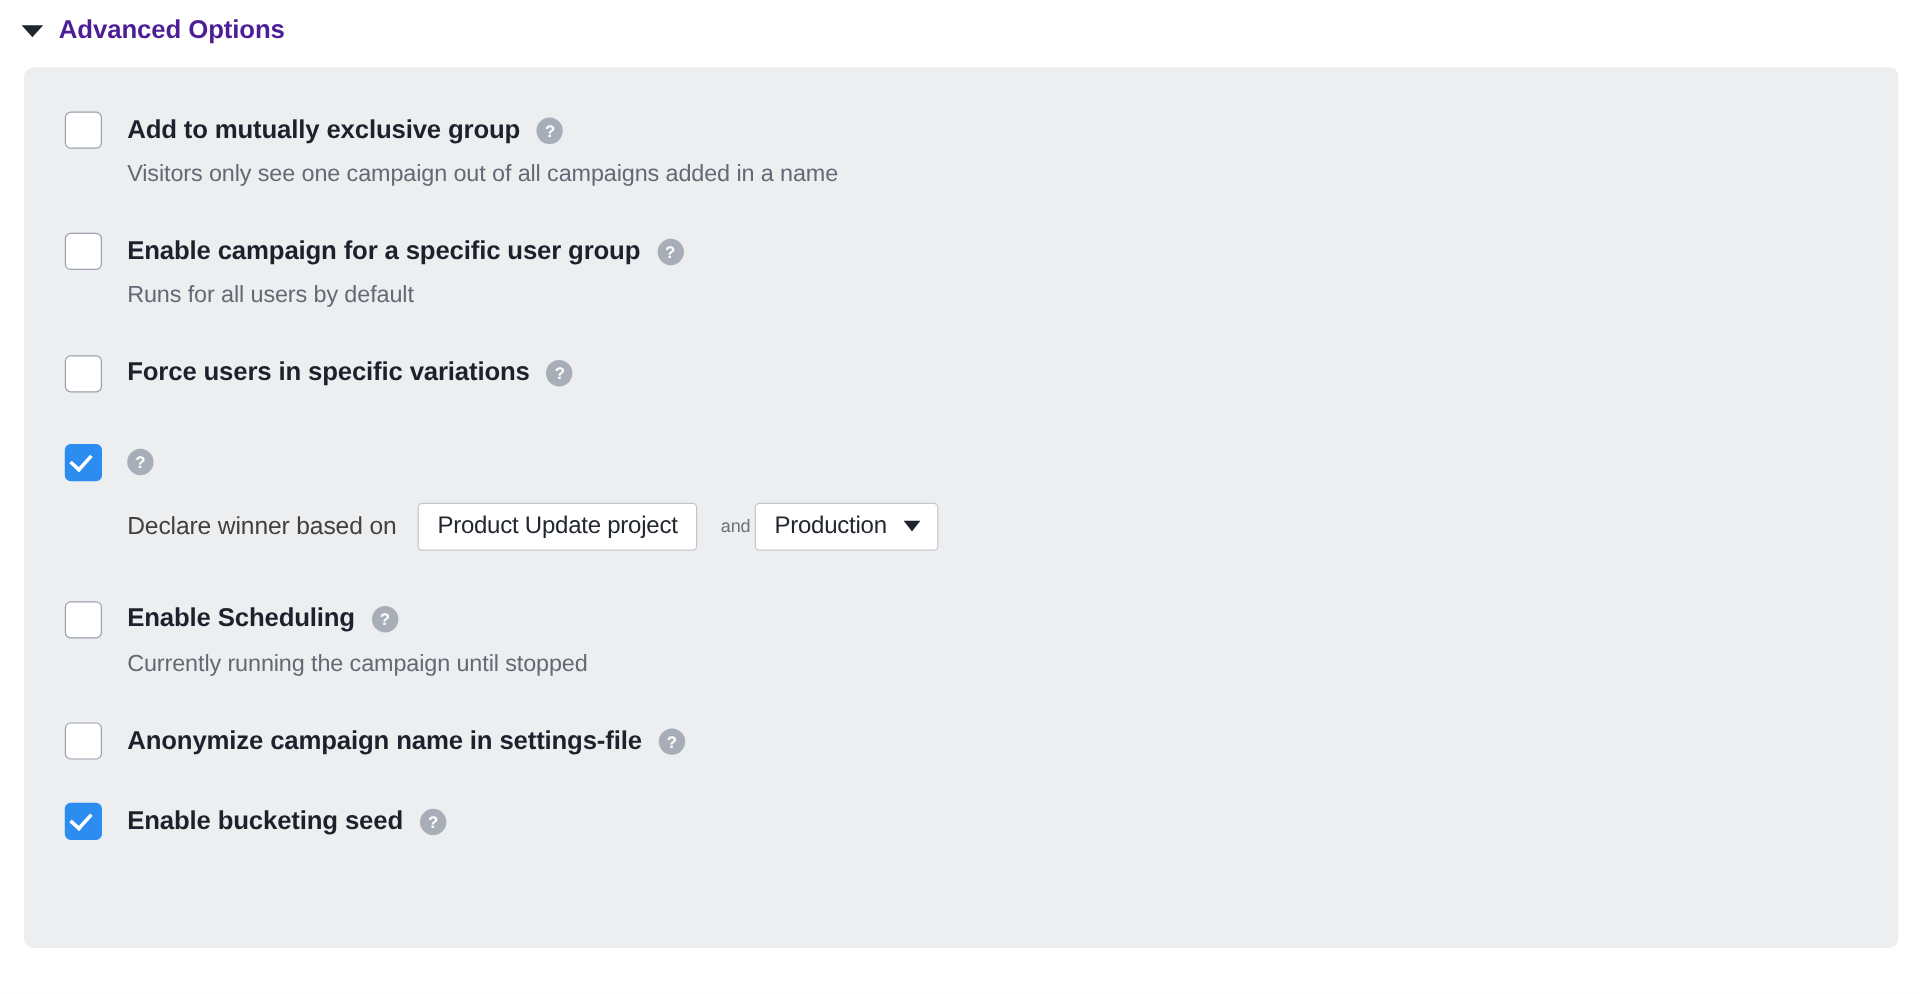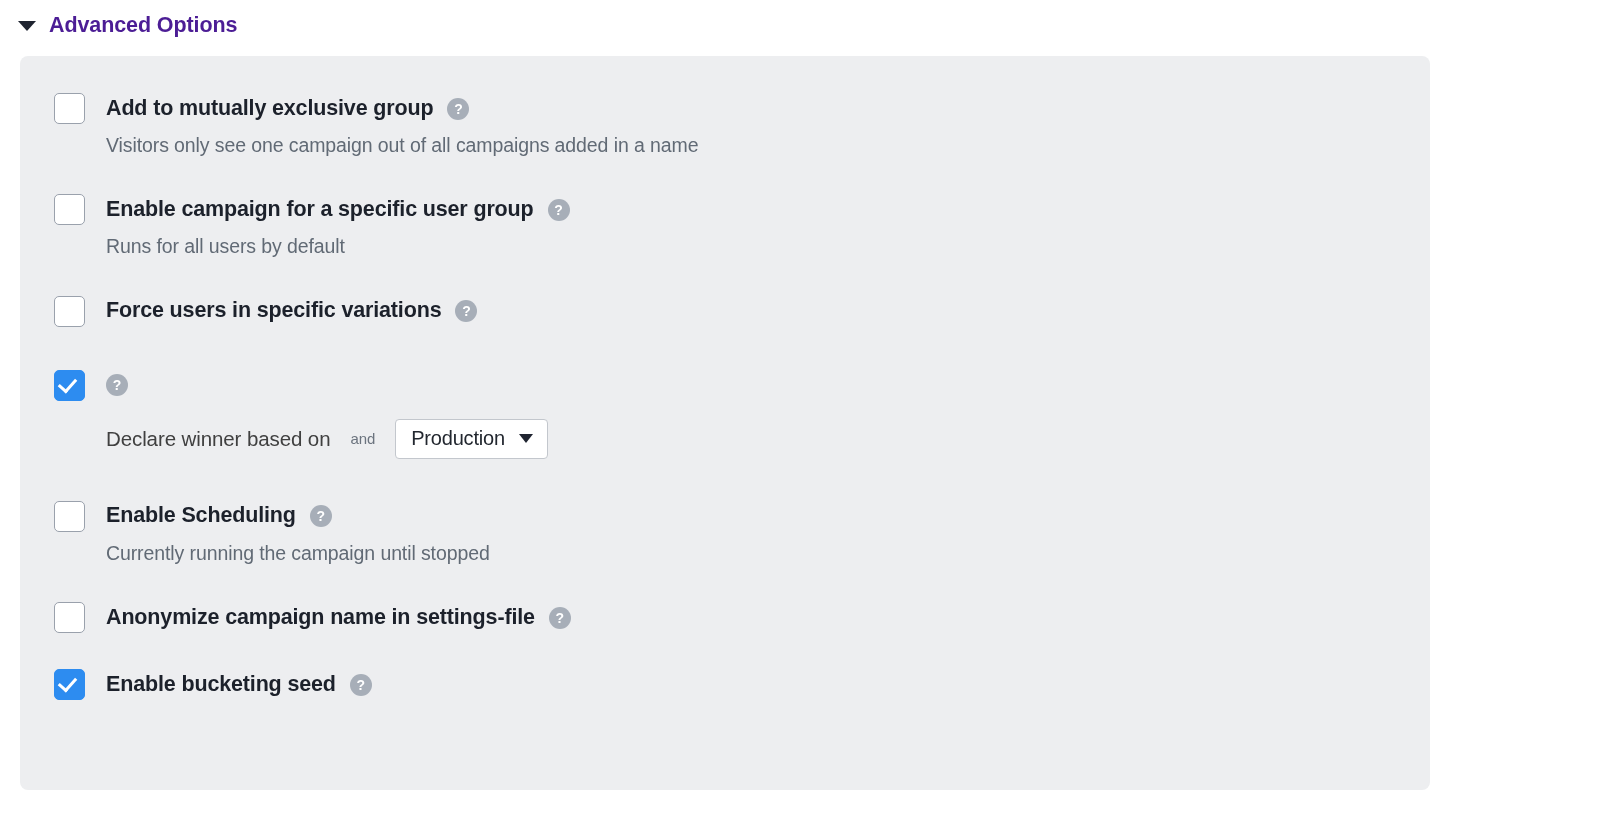--- a/index.html
+++ b/index.html
@@ -47,21 +47,21 @@
     color: #4c1d95;
     letter-spacing: -0.1px;
     white-space: nowrap;
   }
 
   
   .panel {
     position: absolute;
     left: 20px;
     top: 56px;
-    width: 1410px;
+    width: 1562px;
     height: 734px;
     background: #edeef0;
     border-radius: 8px;
   }
 
   .options-list {
     position: absolute;
     left: 34px;
     top: 36px;
     right: 20px;
@@ -186,21 +186,21 @@
     letter-spacing: -0.2px;
     white-space: nowrap;
   }
   .conj-text {
     margin-left: 20px;
     font-size: 15px;
     color: #6b737e;
     letter-spacing: -0.1px;
   }
   .select-box {
-    margin-left: 20px;
+    margin-left: 4px;
     background: #ffffff;
     border: 1.3px solid #c3c7cd;
     border-radius: 4px;
     height: 40px;
     display: flex;
     align-items: center;
     gap: 14px;
     padding: 0 14px 0 15px;
     box-sizing: border-box;
     cursor: pointer;
@@ -280,20 +280,23 @@
         <div class="option-main">
           <div class="checkbox checked">
             <span class="tick"></span>
           </div>
           <div class="option-label-wrap">
             <span class="help-icon">?</span>
           </div>
         </div>
         <div class="inline-controls">
           <span class="inline-text">Declare winner based on</span>
+          <div class="field-box">
+            <span class="field-text">Product Update project</span>
+          </div>
           <span class="conj-text">and</span>
           <div class="select-box">
             <span class="field-text">Production</span>
             <span class="caret-down"></span>
           </div>
         </div>
       </div>
 
       <div class="row-gap-md"></div>
 

